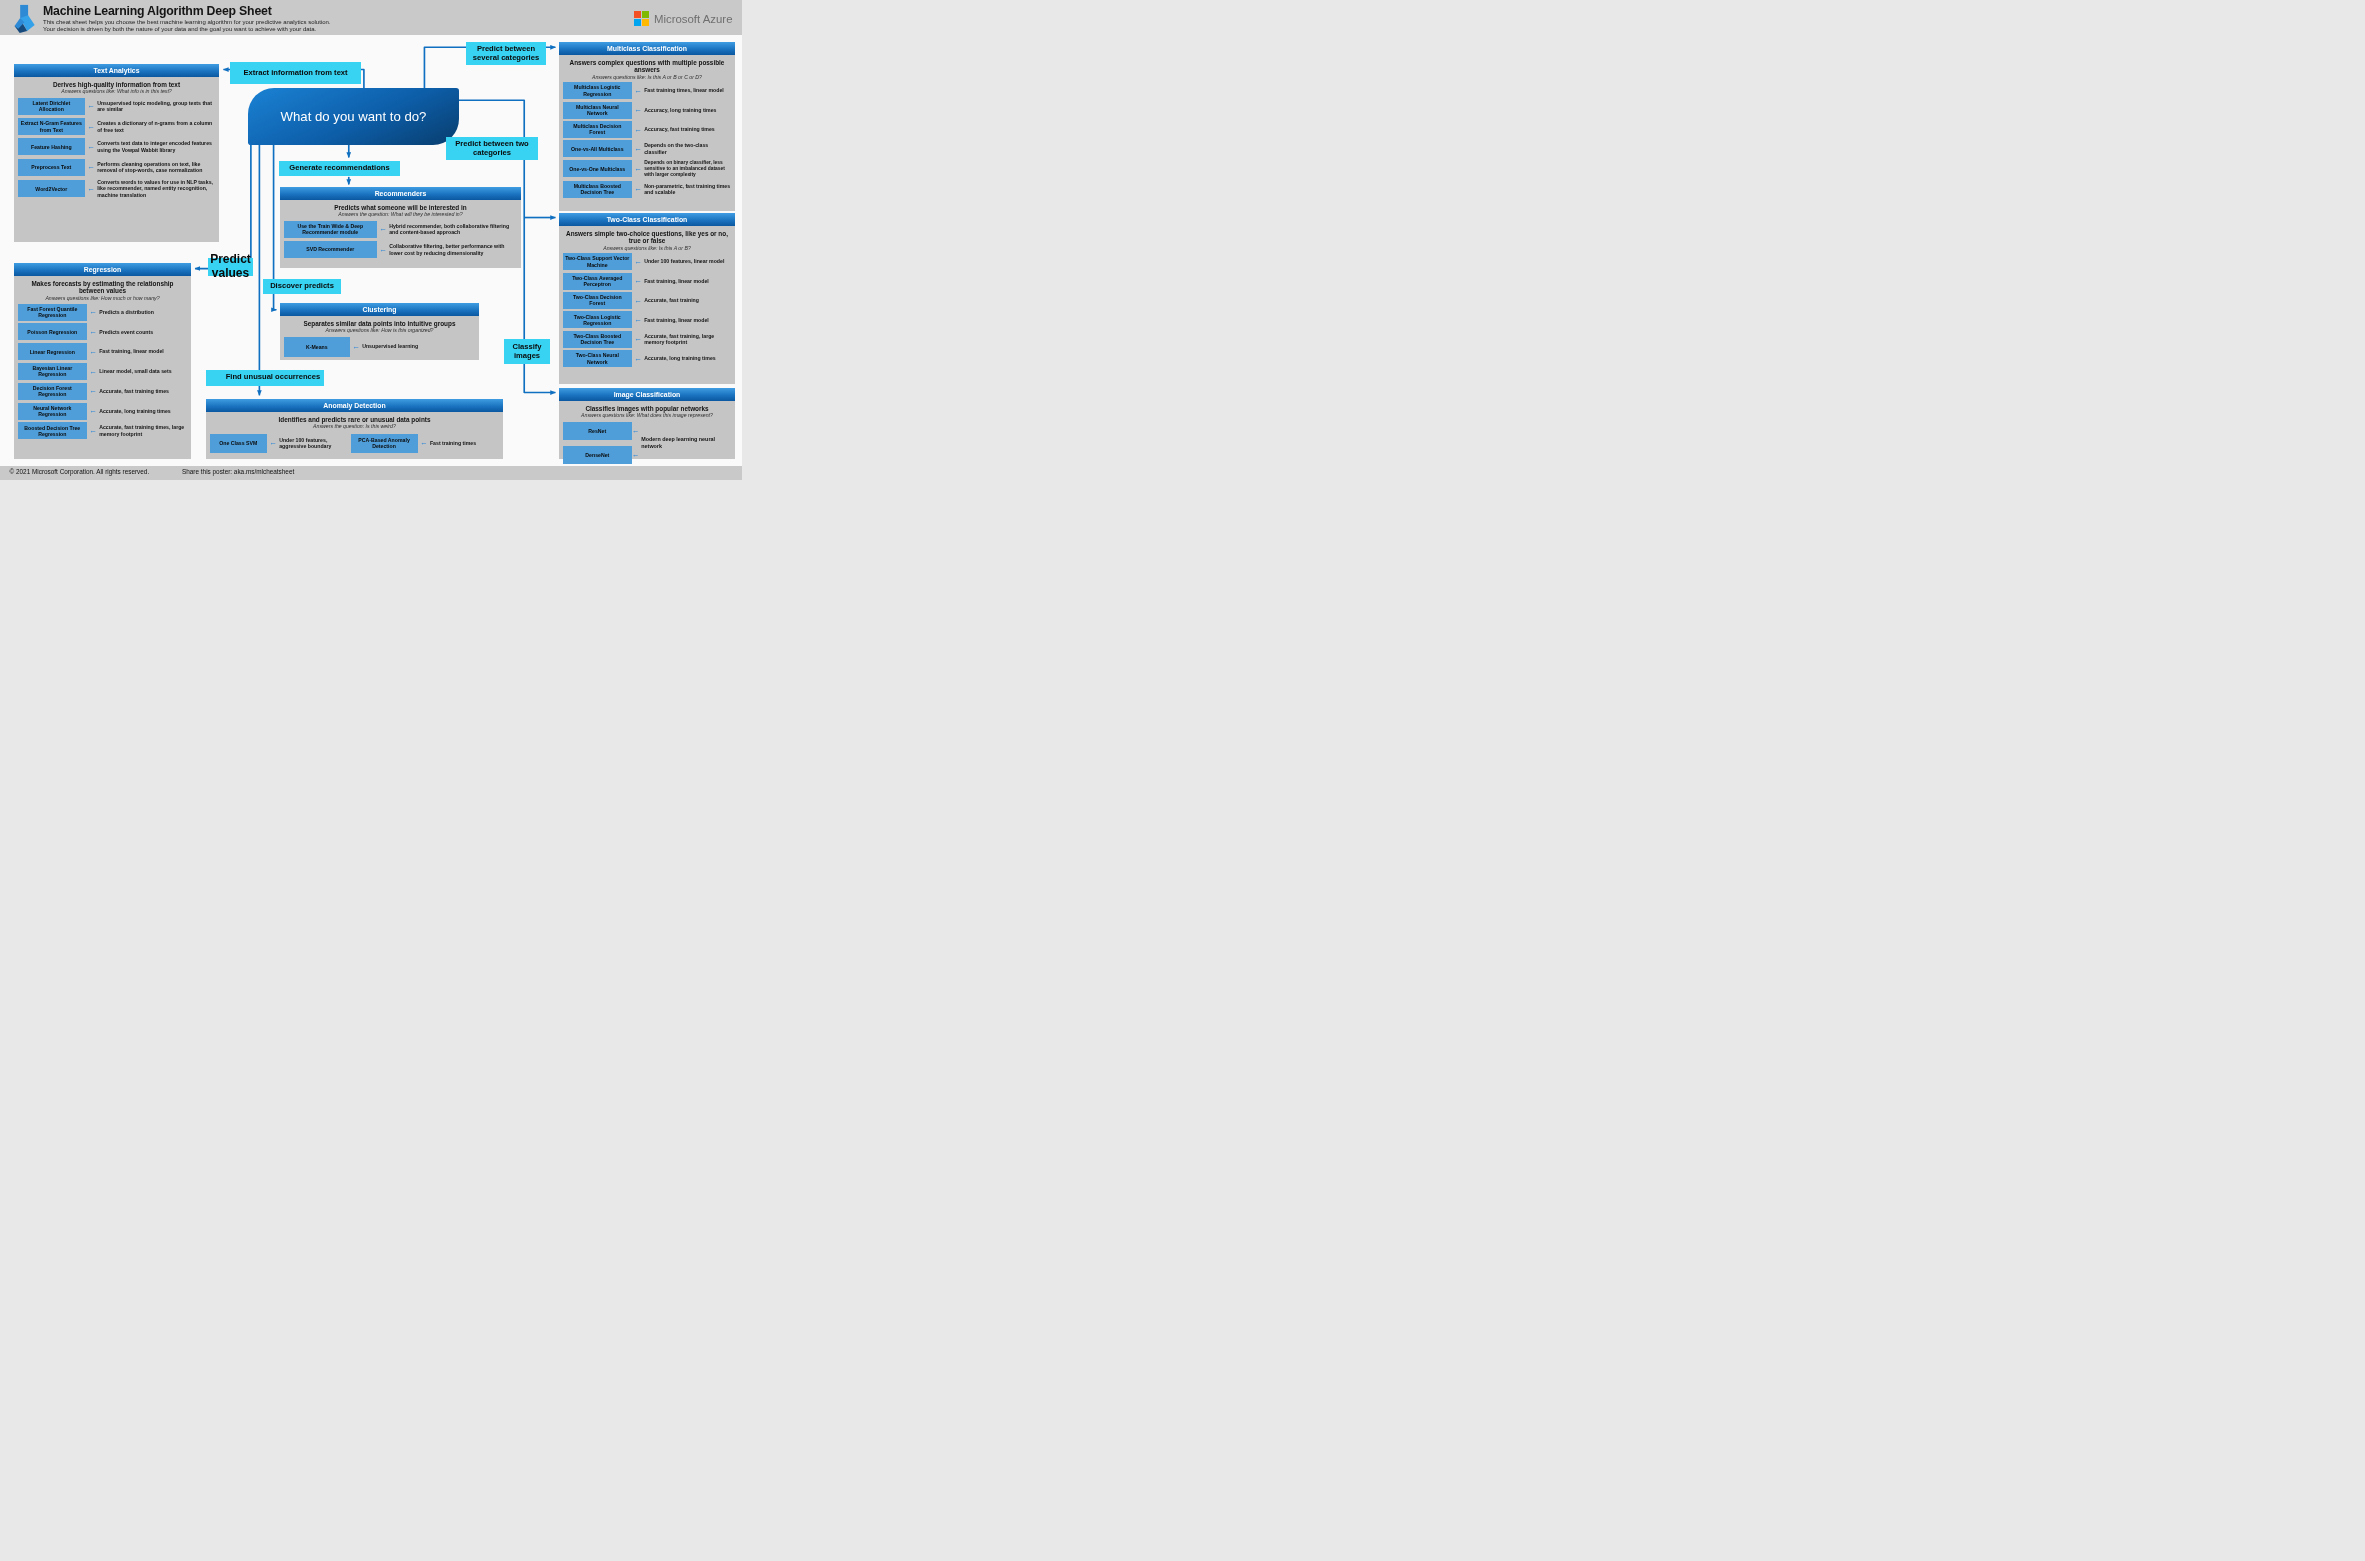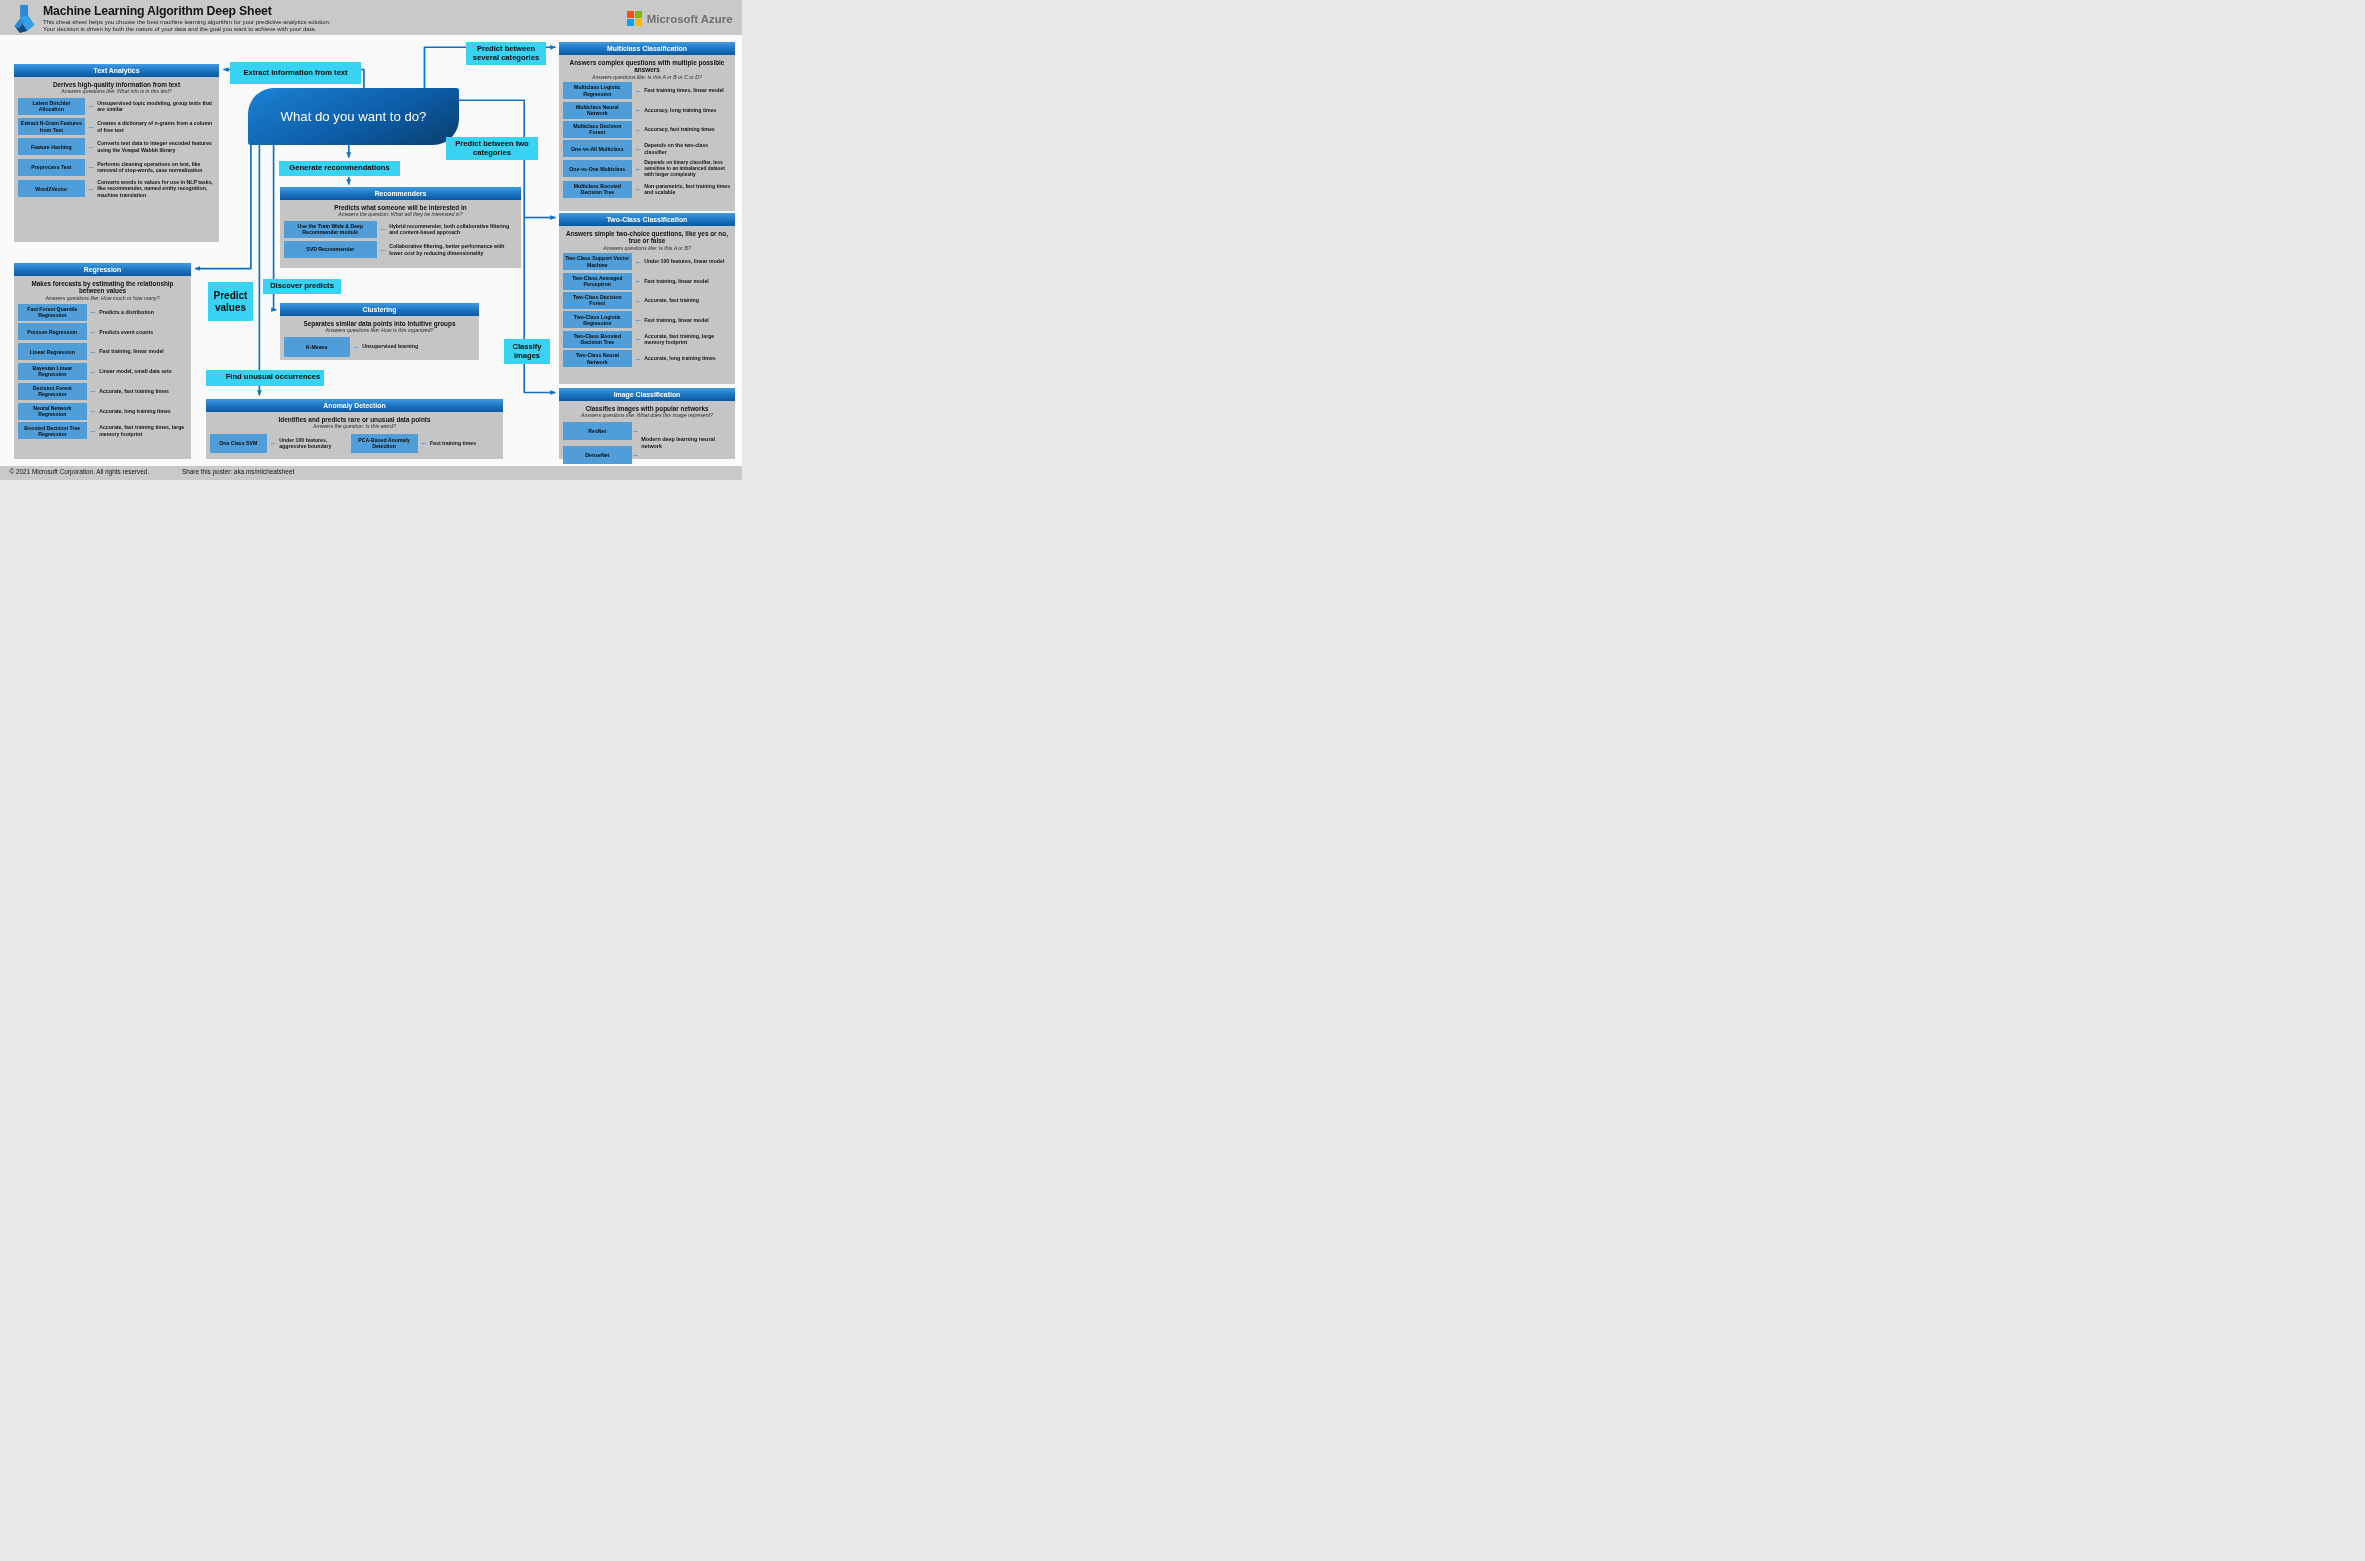--- a/index.html
+++ b/index.html
@@ -12,21 +12,21 @@
   .band.top { top:0; height:35px; }
   .band.bottom { top:466px; height:14px; }
   .hlogo { position:absolute; left:7.6px; top:2.8px; }
   .htitle { position:absolute; left:43px; top:3.8px; font-size:12.3px; font-weight:700; color:#151515; letter-spacing:-0.2px; }
   .hsub { position:absolute; left:43px; color:#222; font-size:6px; line-height:1.3; }
   .hsub.l1 { top:18.5px; }
   .hsub.l2 { top:26px; }
   .msbrand { position:absolute; right:9.5px; top:11.4px; display:flex; align-items:center; gap:4.7px; }
   .mslogo { display:grid; grid-template-columns:7px 7px; grid-template-rows:7px 7px; gap:0.9px; }
   .mslogo span { display:block; }
-  .msname { font-size:11.4px; color:#6f6f6f;font-weight:bold; }
+  .msname { font-size:11.4px; color:#6f6f6f; }
 
   .fcopy { position:absolute; left:9.5px; top:468px; font-size:6.4px; color:#111; z-index:6; }
   .fshare { position:absolute; left:182px; top:468px; font-size:6.4px; color:#111; z-index:6; }
 
   
   .wires { position:absolute; left:0; top:0; z-index:1; }
 
   
   .panel { position:absolute; z-index:2; background:#c5c5c5; }
   .phead { height:12.8px; display:flex; align-items:center; justify-content:center;
@@ -62,21 +62,21 @@
                display:flex; align-items:center; justify-content:center;
                color:#fff; font-size:13.2px; font-weight:400; }
 
   
   .clabel { position:absolute; z-index:4; background:#38d3f2; color:#0a0a0a; font-weight:700;
             display:flex; align-items:center; justify-content:center; text-align:center; line-height:1.15; }
   #lab-extract   { left:230px; top:62px; width:131px; height:22px; font-size:7.6px; }
   #lab-several   { left:466px; top:42px;  width:80px; height:23px; font-size:7.6px; }
   #lab-two       { left:446px; top:137px; width:92px; height:23px; font-size:7.6px; }
   #lab-genrec    { left:279px; top:161px; width:121px; height:15px; font-size:7.6px; }
-  #lab-predval   { left:208px; top:258px; width:45px;  height:39px; font-size:10px;margin-top:24px; }
+  #lab-predval   { left:208px; top:258px; width:45px;  height:18px; font-size:12px; }
   #lab-discover  { left:263px; top:279px; width:78px; height:15px; font-size:7.6px; }
   #lab-unusual   { left:206px; top:370px; width:118px; height:15.6px; font-size:7.6px;padding-left:16px; }
   #lab-classify  { left:504px; top:339px; width:46px; height:25px; font-size:7.6px; }
 </style>
 </head>
 <body>
 
 <div class="canvas">
 
   <svg class="wires" width="742" height="480" viewBox="0 0 1568 1015">

